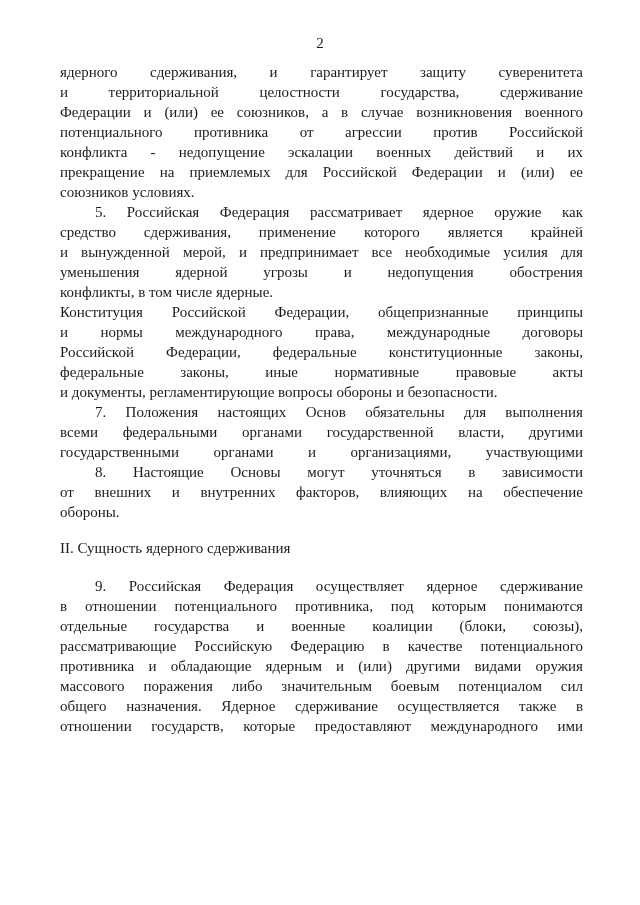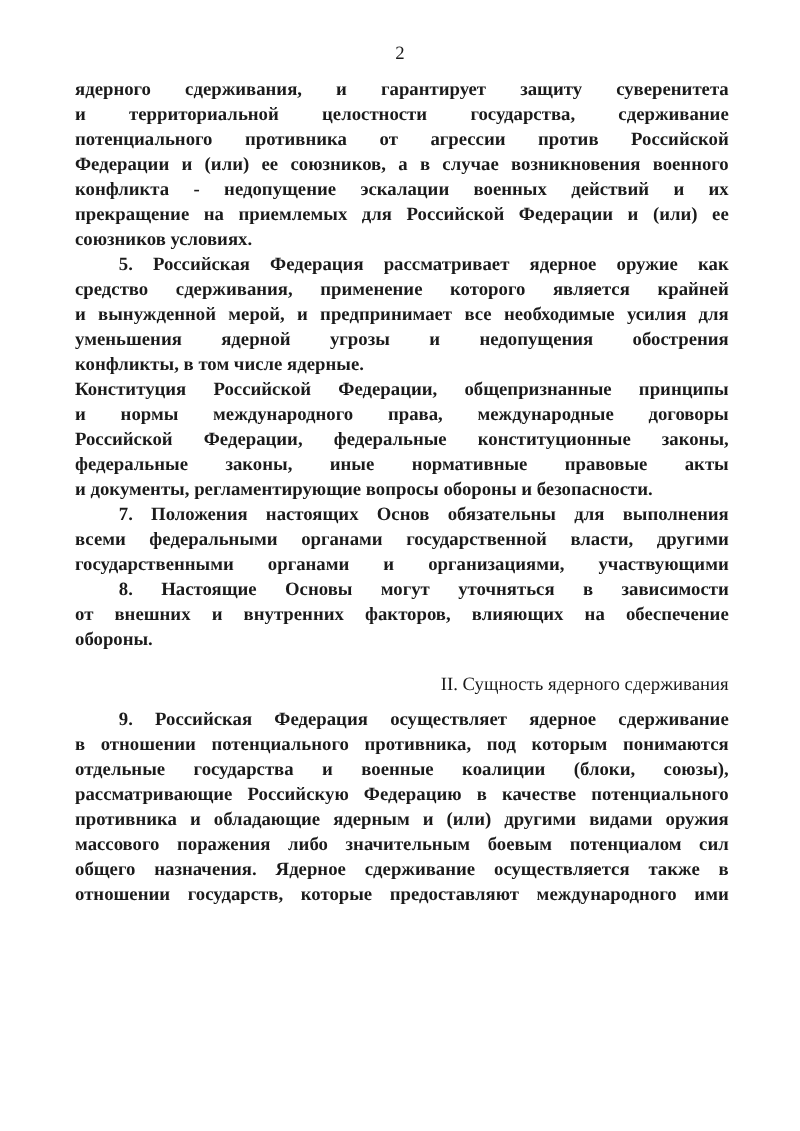--- a/index.html
+++ b/index.html
@@ -34,47 +34,46 @@
     font-size: 15px;
     line-height: 20px;
   }
   .paragraph {
     margin: 0;
   }
   .line {
     text-align: justify;
     text-align-last: justify;
     white-space: normal;
-    font-weight: bold;
   }
   .line.indent {
     text-indent: 35px;
   }
   .line.final {
     text-align-last: left;
   }
   .heading {
-    text-align: right;
+    text-align: left;
     margin-top: 16px;
-    margin-bottom: 8px;
+    margin-bottom: 18px;
     font-size: 15px;
     line-height: 20px;
   }
 </style>
 </head>
 <body>
 
 <div class="page">
   <div class="page-number">2</div>
   <div class="doc-body">
       <div class="paragraph">
         <div class="line">ядерного сдерживания, и гарантирует защиту суверенитета</div>
         <div class="line">и территориальной целостности государства, сдерживание</div>
+        <div class="line">Федерации и (или) ее союзников, а в случае возникновения военного</div>
         <div class="line">потенциального противника от агрессии против Российской</div>
-        <div class="line">Федерации и (или) ее союзников, а в случае возникновения военного</div>
         <div class="line">конфликта - недопущение эскалации военных действий и их</div>
         <div class="line">прекращение на приемлемых для Российской Федерации и (или) ее</div>
         <div class="line final">союзников условиях.</div>
       </div>
       <div class="paragraph">
         <div class="line indent">5. Российская Федерация рассматривает ядерное оружие как</div>
         <div class="line">средство сдерживания, применение которого является крайней</div>
         <div class="line">и вынужденной мерой, и предпринимает все необходимые усилия для</div>
         <div class="line">уменьшения ядерной угрозы и недопущения обострения</div>
         <div class="line final">конфликты, в том числе ядерные.</div>

